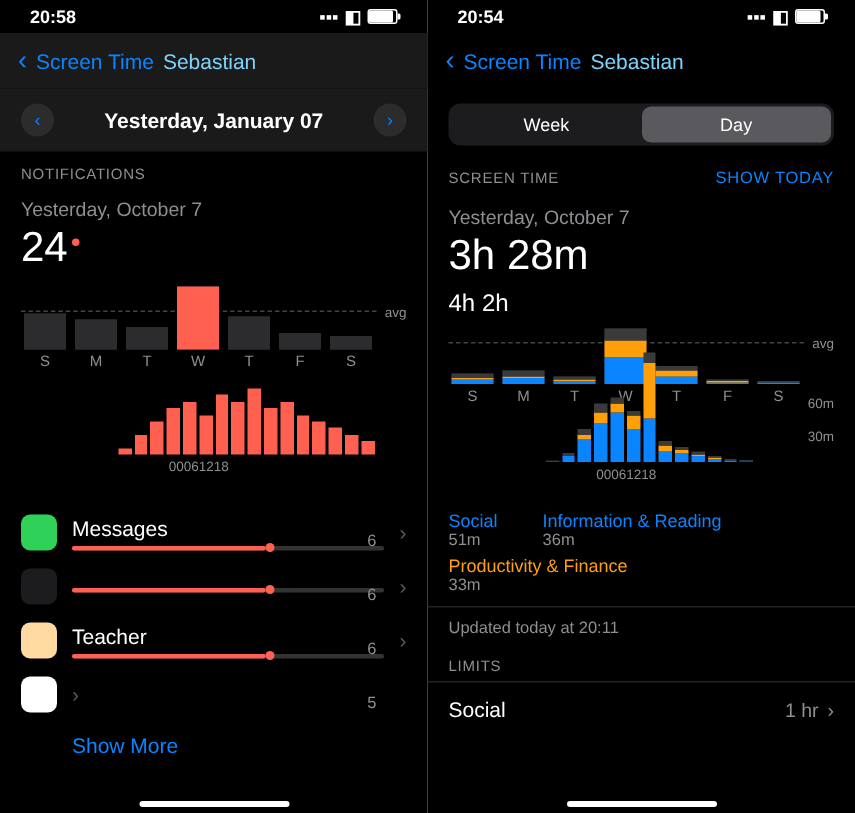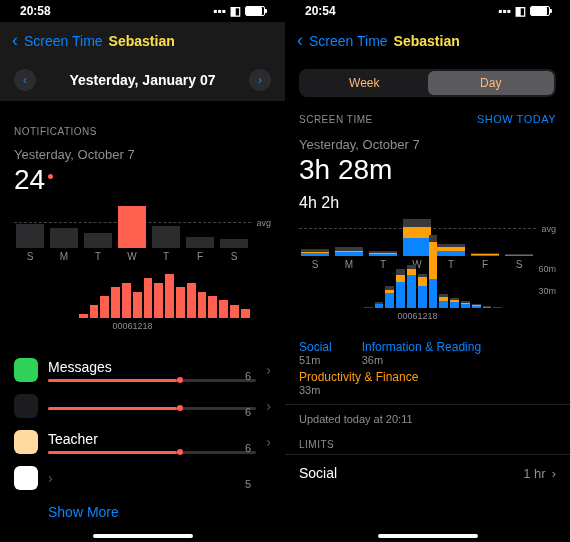--- a/index.html
+++ b/index.html
@@ -6,25 +6,25 @@
 body{background:#fff;display:flex;width:570px;height:542px;overflow:hidden}
 .phone{width:285px;height:542px;background:#000;color:#fff;position:relative;overflow:hidden}
 .statusbar{height:22px;display:flex;justify-content:space-between;align-items:center;padding:0 20px;font-size:12px;font-weight:600}
 .statusbar .right{display:flex;gap:4px;align-items:center}
 .battery{width:20px;height:10px;border:1px solid #fff;border-radius:2px;position:relative}
 .battery::after{content:'';position:absolute;right:-3px;top:2px;width:2px;height:4px;background:#fff;border-radius:0 1px 1px 0}
 .battery .fill{background:#fff;height:100%;width:90%;border-radius:1px}
 .navbar{background:#1a1a1a;padding:8px 12px;display:flex;align-items:center;gap:6px}
 .navbar .back{color:#0a84ff;font-size:18px}
 .navbar .title{color:#0a84ff;font-size:14px}
-.navbar .name{color:#fde047;font-size:14px;font-weight:700}
+.navbar .name{color:#7dd3fc;font-size:14px;font-weight:400}
 .datenav{background:#1a1a1a;padding:10px 14px;display:flex;align-items:center;justify-content:space-between}
 .datenav .arrow{width:22px;height:22px;border-radius:50%;background:#2c2c2e;display:flex;align-items:center;justify-content:center;color:#0a84ff;font-size:12px}
 .datenav .date{font-size:14px;font-weight:600}
-.section-header{color:#8e8e93;font-size:10px;letter-spacing:0.5px;padding:25px 14px 4px;text-transform:uppercase}
+.section-header{color:#8e8e93;font-size:10px;letter-spacing:0.5px;padding:10px 14px 4px;text-transform:uppercase}
 .content{padding:6px 14px}
 .subtitle{color:#8e8e93;font-size:13px;margin-bottom:2px}
 .bignum{font-size:28px;font-weight:300;display:flex;align-items:flex-start;gap:3px}
 .bignum .dot{width:5px;height:5px;background:#ff6050;border-radius:50%;margin-top:10px}
 .weekchart{height:62px;position:relative;margin-top:8px}
 .weekchart .avg{position:absolute;right:0;top:14px;color:#8e8e93;font-size:9px}
 .weekchart .avgline{position:absolute;left:0;right:20px;top:18px;border-top:1px dashed #444}
 .weekchart .bars{display:flex;gap:6px;height:44px;align-items:flex-end;padding-left:2px}
 .weekchart .bar{width:28px;background:#2c2c2e;position:relative}
 .weekchart .barseg{position:absolute;bottom:0;left:0;right:0}
@@ -41,21 +41,21 @@
 .approw .icon{width:24px;height:24px;border-radius:6px;flex-shrink:0}
 .approw .info{flex:1}
 .approw .name{font-size:14px}
 .approw .slider{height:3px;background:#333;border-radius:2px;position:relative;margin-top:4px}
 .approw .slider .fill{height:100%;background:#ff6050;border-radius:2px}
 .approw .slider .knob{width:6px;height:6px;background:#ff6050;border-radius:50%;position:absolute;top:-2px}
 .approw .count{color:#8e8e93;font-size:11px;position:absolute;right:34px;bottom:6px}
 .approw .chev{color:#5a5a5e;font-size:14px}
 .showmore{color:#0a84ff;font-size:14px;padding:8px 14px 8px 48px}
 .segmented{display:flex;background:#1c1c1e;border-radius:8px;margin:10px 14px;padding:2px}
-.segmented .seg{flex:1;text-align:center;padding:5px;font-size:12px;border-radius:6px;color:#fdba74}
+.segmented .seg{flex:1;text-align:center;padding:5px;font-size:12px;border-radius:6px;color:#ffffff}
 .segmented .seg.active{background:#5a5a5e}
 .header-row{display:flex;justify-content:space-between;align-items:center;padding:6px 14px}
 .header-row .label{color:#8e8e93;font-size:10px;letter-spacing:0.5px}
 .header-row .action{color:#0a84ff;font-size:11px;letter-spacing:0.5px}
 .catrow{display:flex;flex-wrap:wrap;padding:4px 14px;gap:0 30px}
 .cat{margin-bottom:4px}
 .cat .catname{font-size:12px}
 .cat .cattime{color:#8e8e93;font-size:11px}
 .updated{color:#8e8e93;font-size:11px;padding:8px 14px;border-top:1px solid #222}
 .limitrow{display:flex;justify-content:space-between;align-items:center;padding:10px 14px;border-top:1px solid #222}

